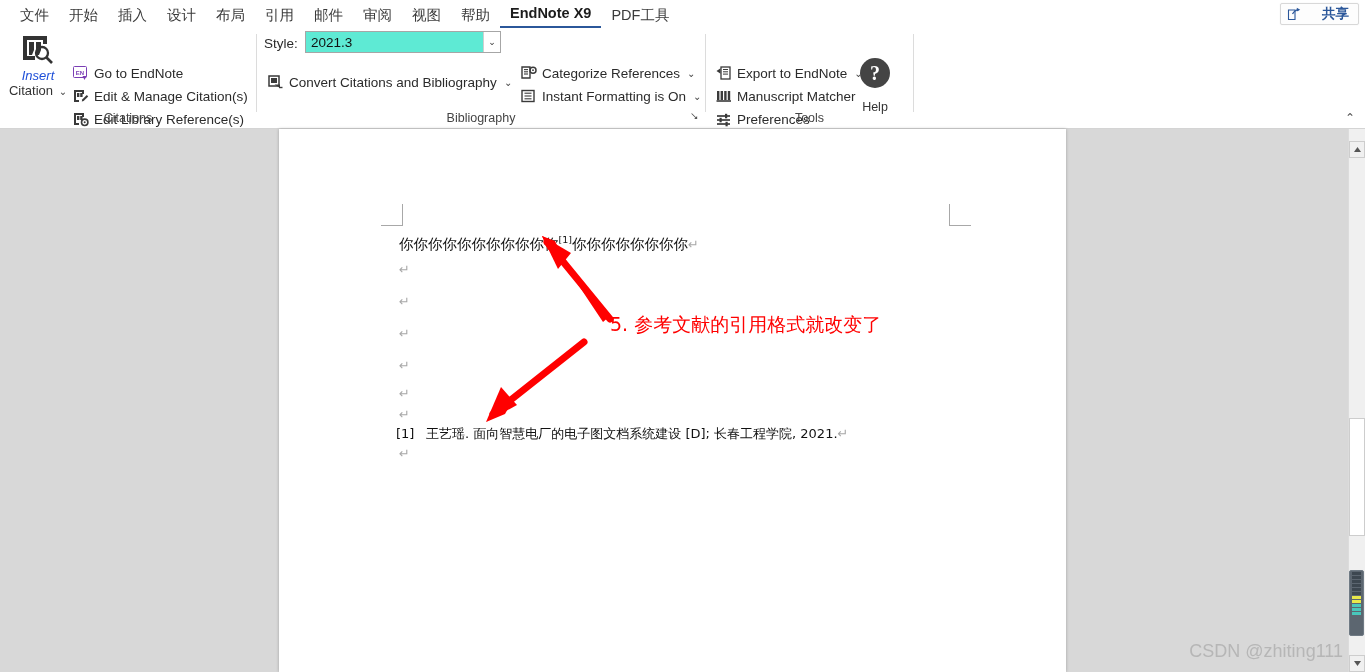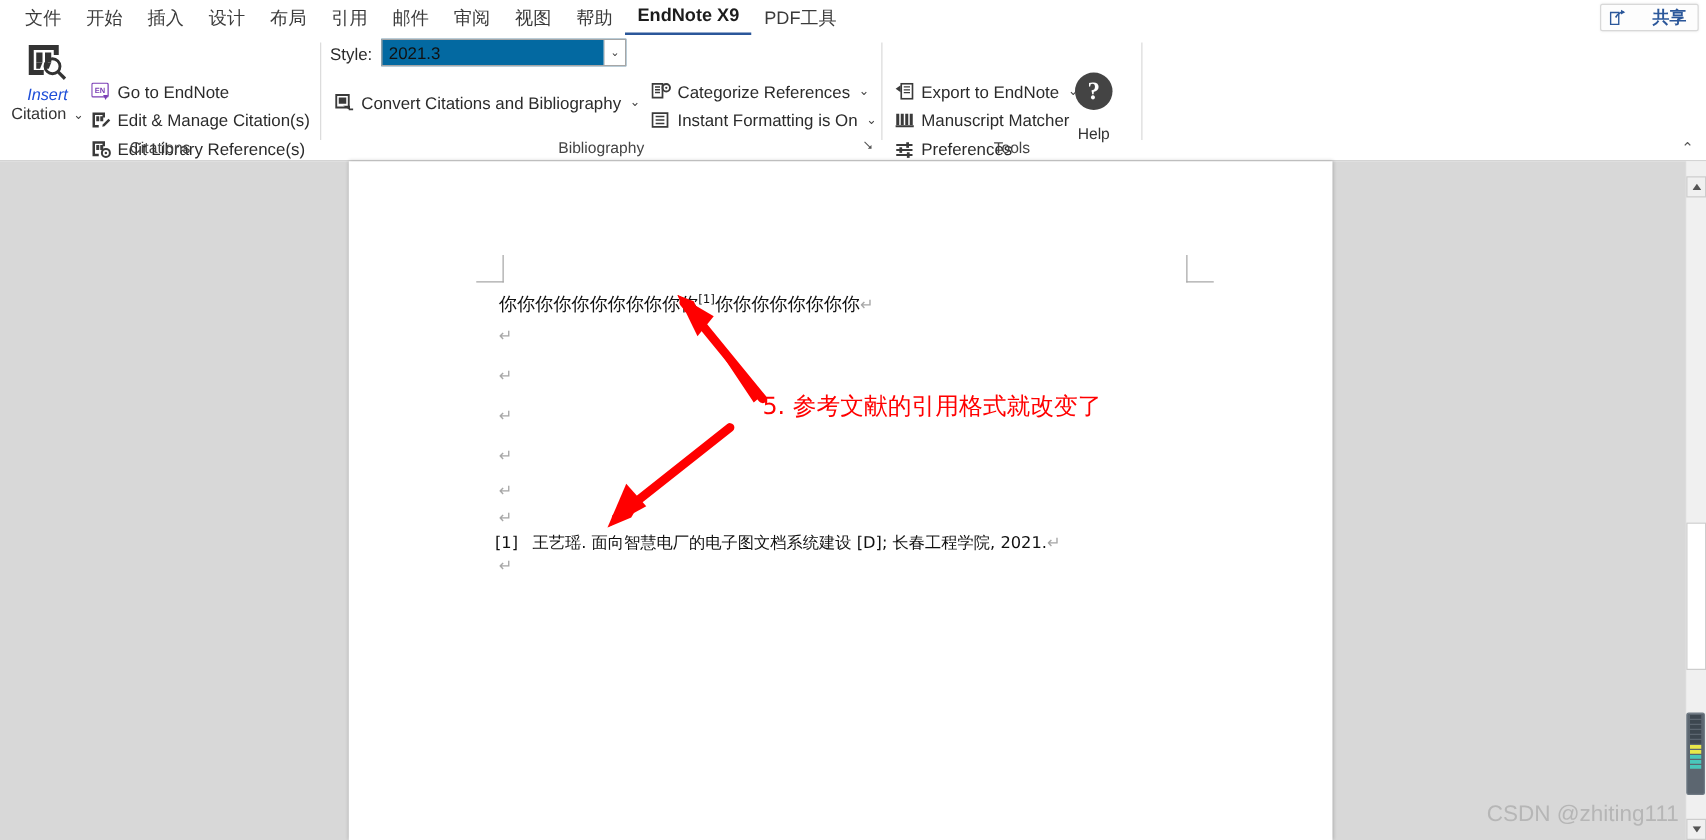--- a/index.html
+++ b/index.html
@@ -102,21 +102,21 @@
   .caret { font-size: 10px; color: #444; margin-left: 2px; }
 
   
   .stylelabel {
     position: absolute;
     font-size: 13.5px; color: #2b2b2b;
   }
   .combo {
     position: absolute;
     height: 22px;
-    background: #0369a1;
+    background: #5eead4;
     border: 1px solid #a6a6a6;
     display: flex; align-items: center;
   }
   .combo .val {
     flex: 1; padding-left: 5px;
     font-size: 13.5px; color: #111;
   }
   .combo .drop {
     width: 17px; height: 20px;
     border-left: 1px solid #cfcfcf;

